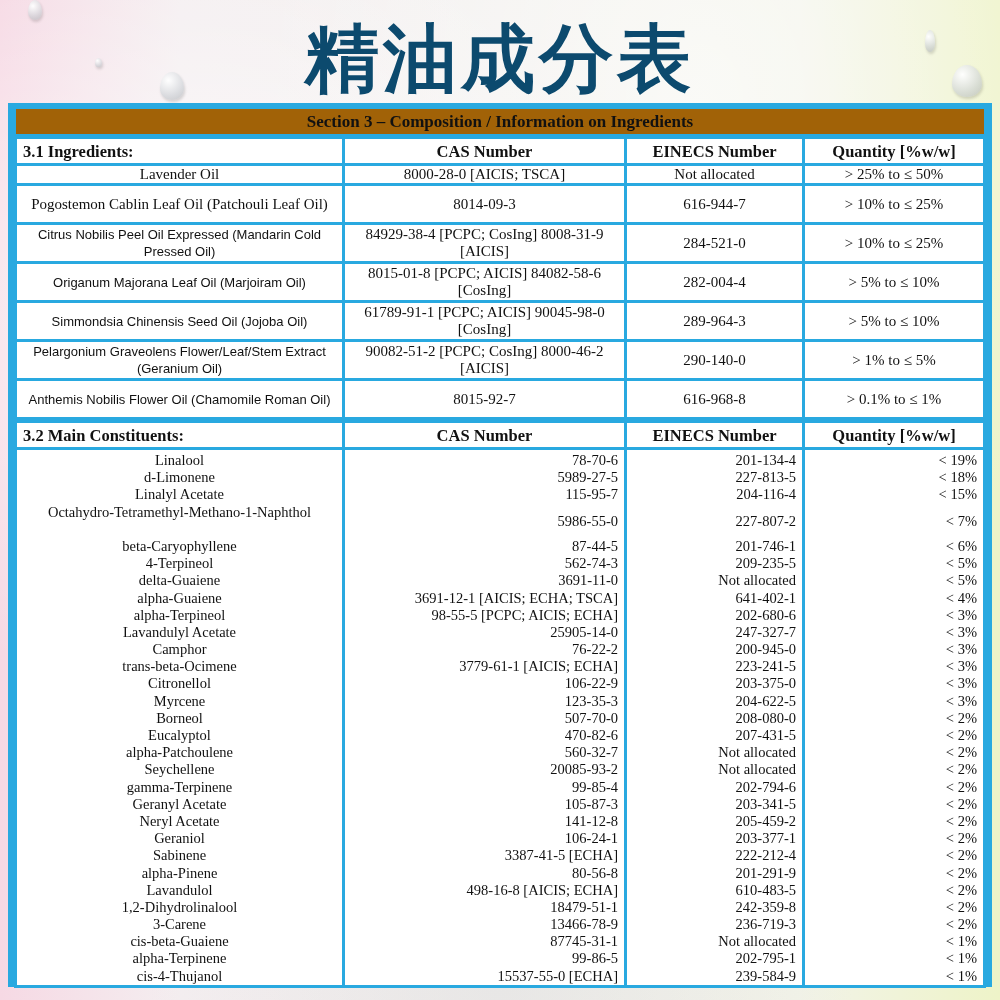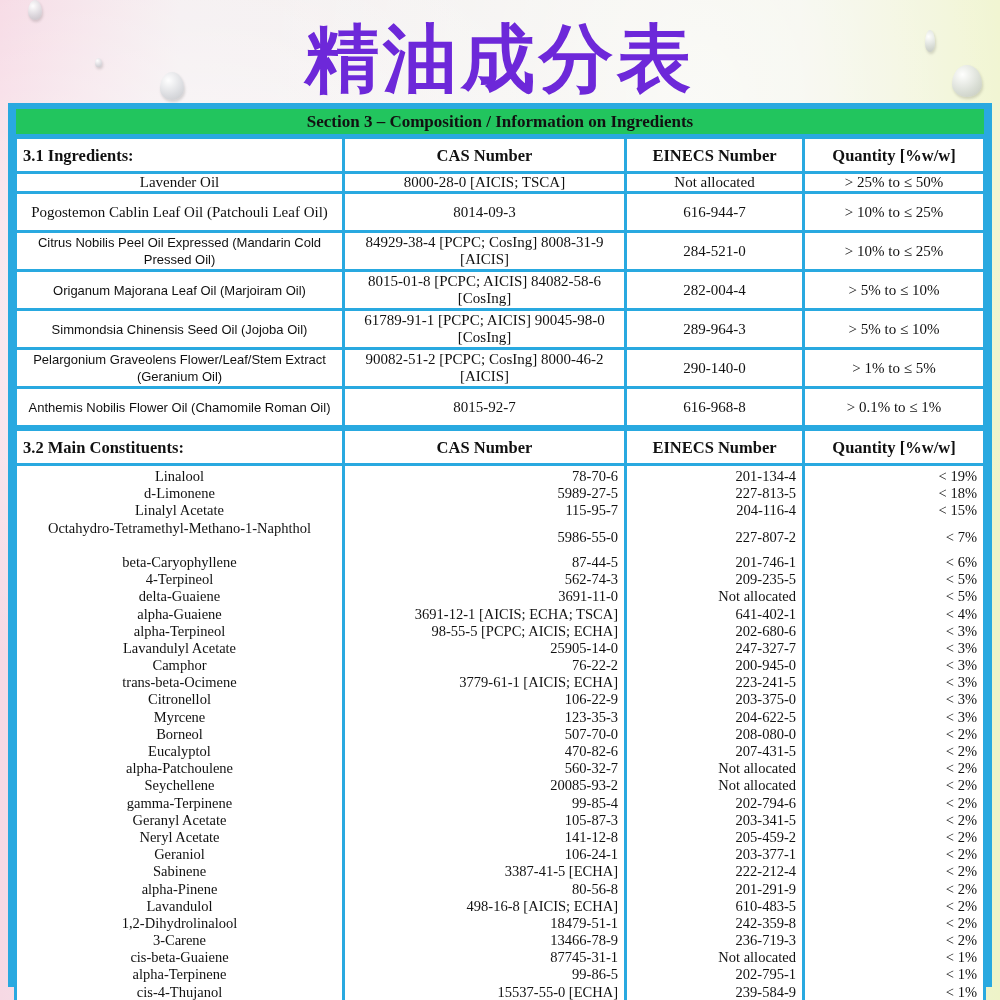--- a/index.html
+++ b/index.html
@@ -18,38 +18,38 @@
       radial-gradient(ellipse at 50% 95%, rgba(220,220,220,0.5), transparent 50%);
   }
   .drop {
     position: absolute; border-radius: 50% 50% 50% 50% / 60% 60% 40% 40%;
     background: radial-gradient(circle at 35% 30%, rgba(255,255,255,0.95), rgba(200,205,210,0.6) 60%, rgba(150,155,160,0.5));
     box-shadow: 1px 2px 3px rgba(0,0,0,0.15);
   }
   .title {
     position: absolute; top: 8px; left: 0; width: 1000px; text-align: center;
     font-family: "DejaVu Sans", sans-serif; font-weight: bold;
-    font-size: 74px; letter-spacing: 4px; color: #6d28d9; line-height: 100px;
+    font-size: 74px; letter-spacing: 4px; color: #0c4a6e; line-height: 100px;
   }
   .sheet {
     position: absolute; left: 8px; top: 103px; width: 984px; height: 884px;
     background: #29a9e0; padding: 3px 6px 3px 6px;
   }
   .section-head {
-    background: #22c55e; height: 28px; margin: 0 2px 2px 2px;
+    background: #a16207; height: 28px; margin: 0 2px 2px 2px;
     border-top: 3px solid #29a9e0;
     display: flex; align-items: center; justify-content: center;
     font-weight: bold; font-size: 17px;
   }
   table {
     width: 100%; border-collapse: separate; border-spacing: 3px;
     background: #29a9e0; table-layout: fixed;
   }
   td, th { background: #fff; padding: 0 6px; font-size: 15px; line-height: 17px; text-align: center; }
-  th { font-weight: bold; font-size: 16.5px; height: 32px; text-align: center; }
+  th { font-weight: bold; font-size: 16.5px; height: 24px; text-align: center; }
   th.first { text-align: left; }
   .ing td { height: 17px; }
   .ing td.name { font-family: Liberation Sans, sans-serif; font-size: 13px; line-height: 17px; }
   .ing td.c { text-align: center; }
   .ing tr.tall td { height: 36px; }
   .ing tr.first td.name { font-family: "Liberation Serif", serif; font-size: 15px; }
   .ing tr.patch td.name { font-family: "Liberation Serif", serif; font-size: 15px; }
   .cons td { vertical-align: top; padding-top: 2px; }
   .list-line { display: block; height: 17.2px; line-height: 17.2px; white-space: nowrap; font-size: 14.5px; }
   .list-line.double { height: 34.4px; line-height: 17.2px; white-space: normal; }

